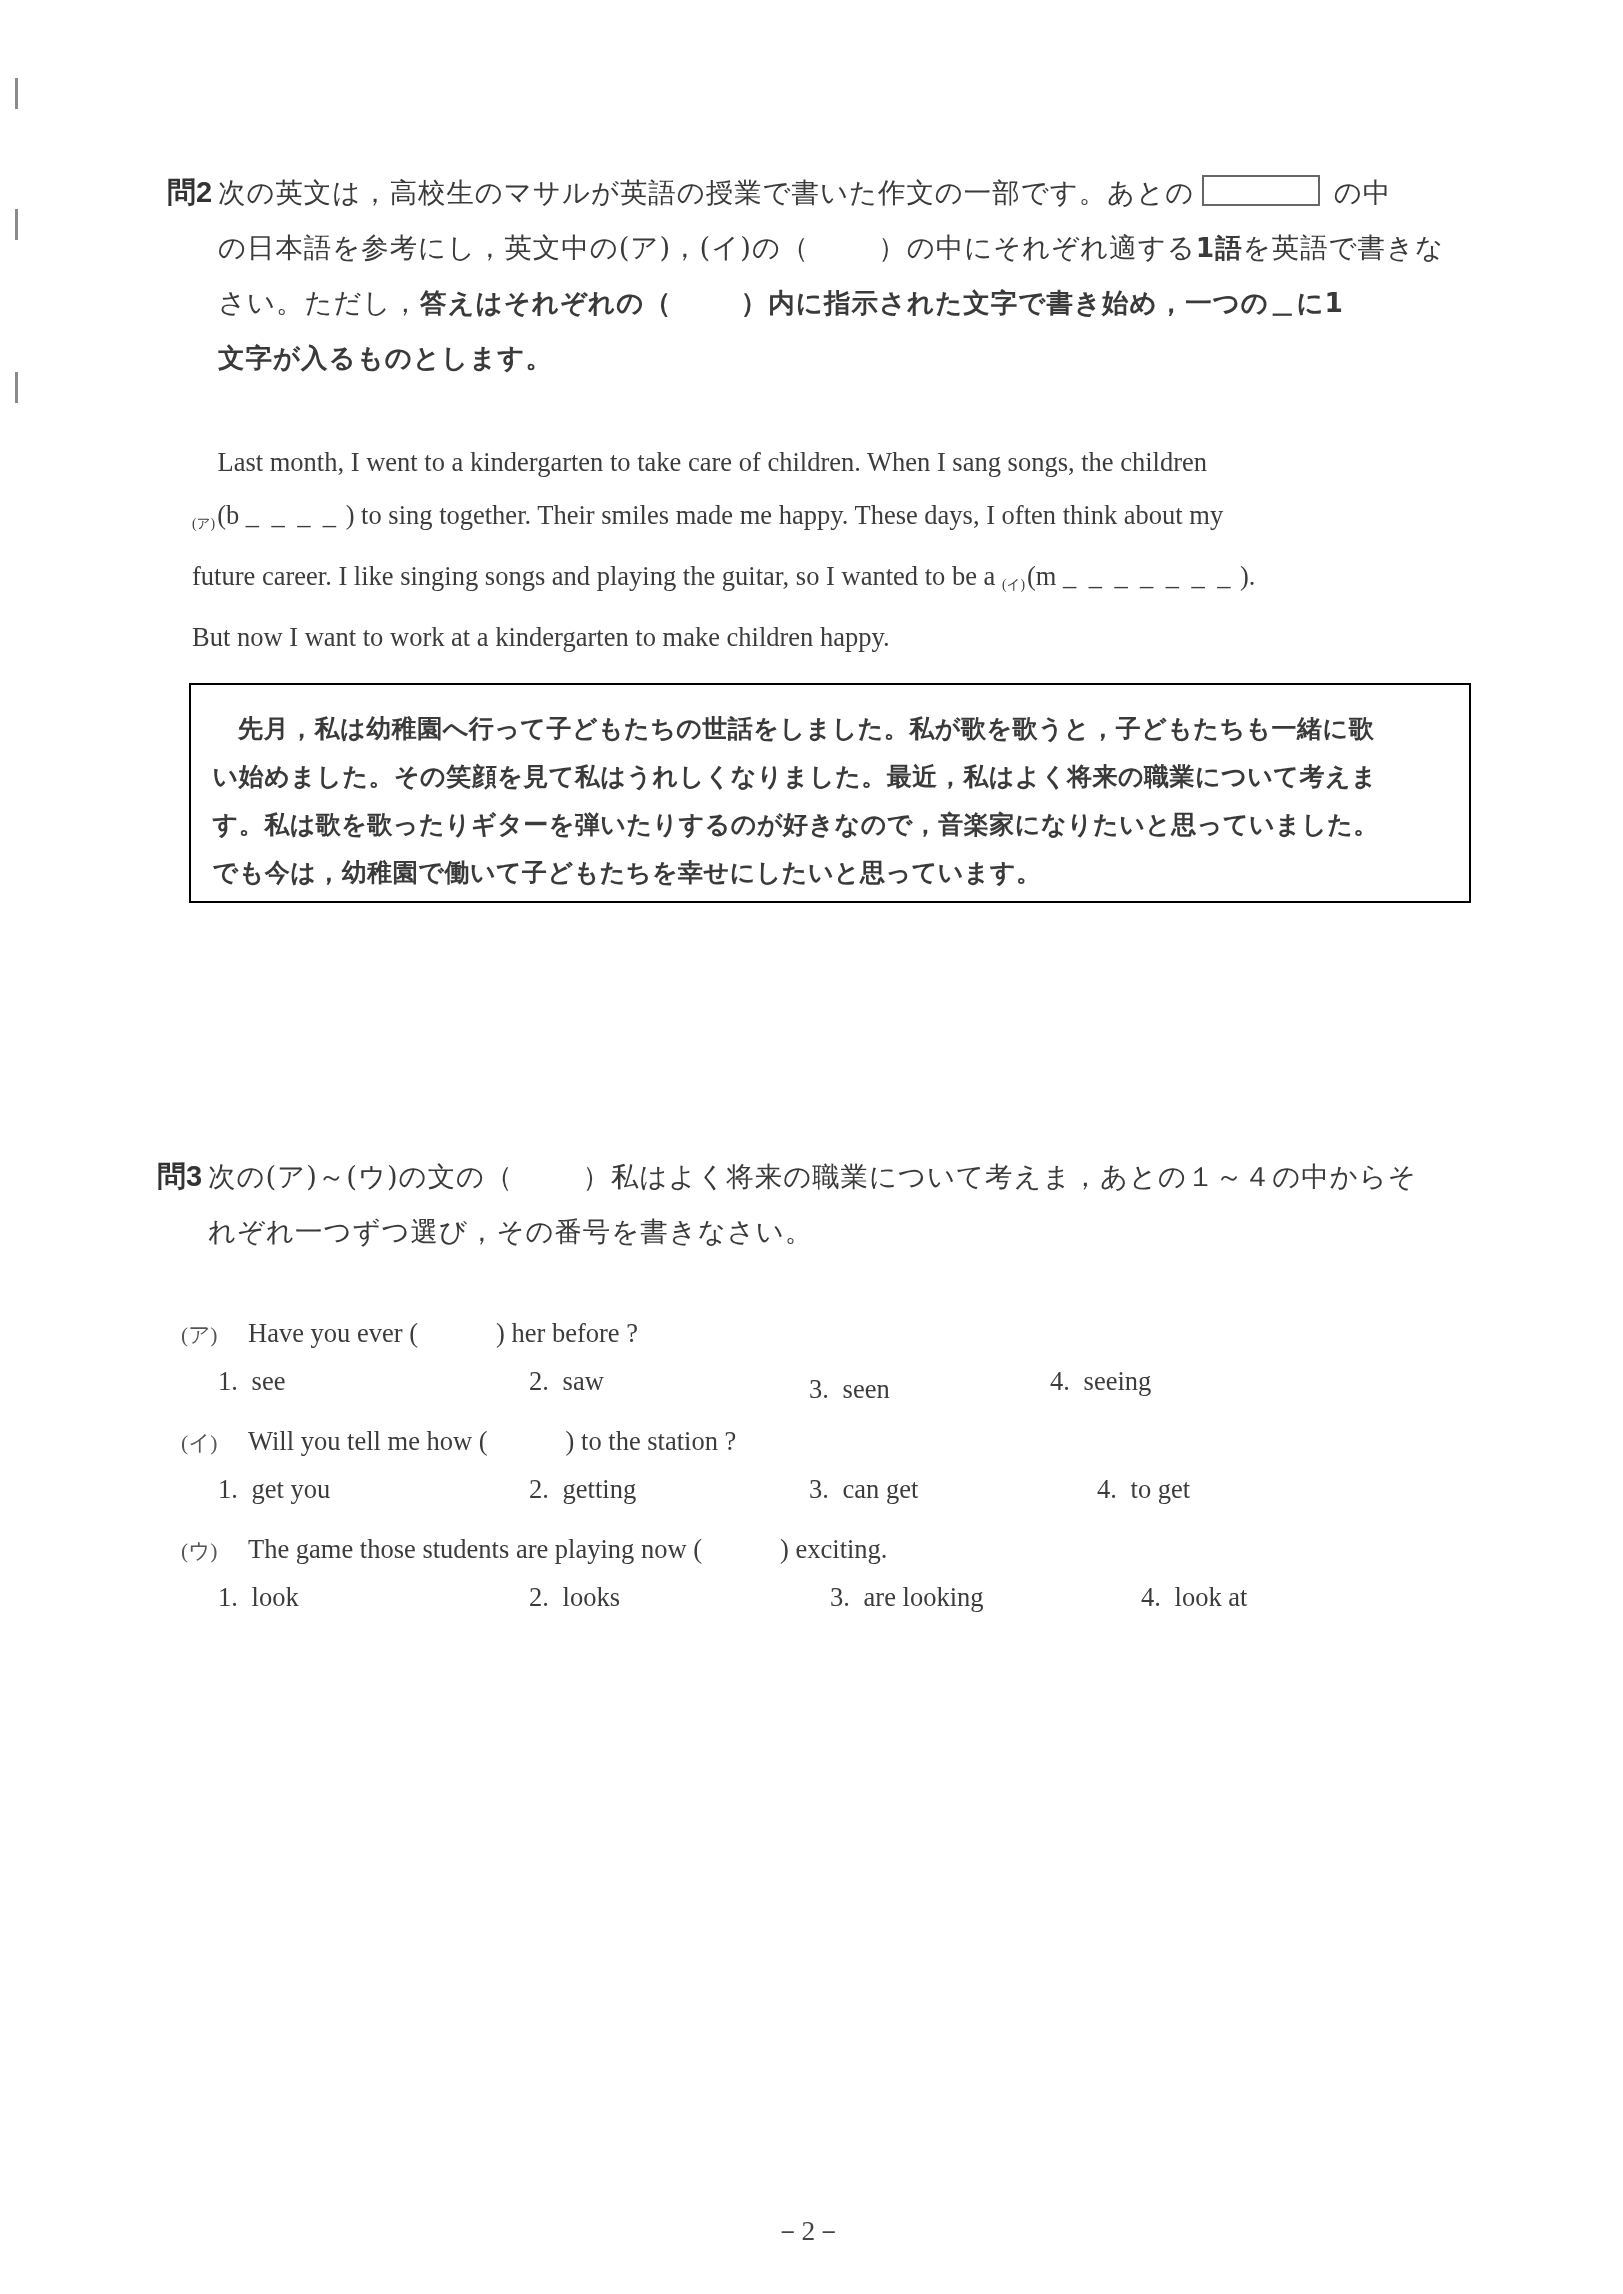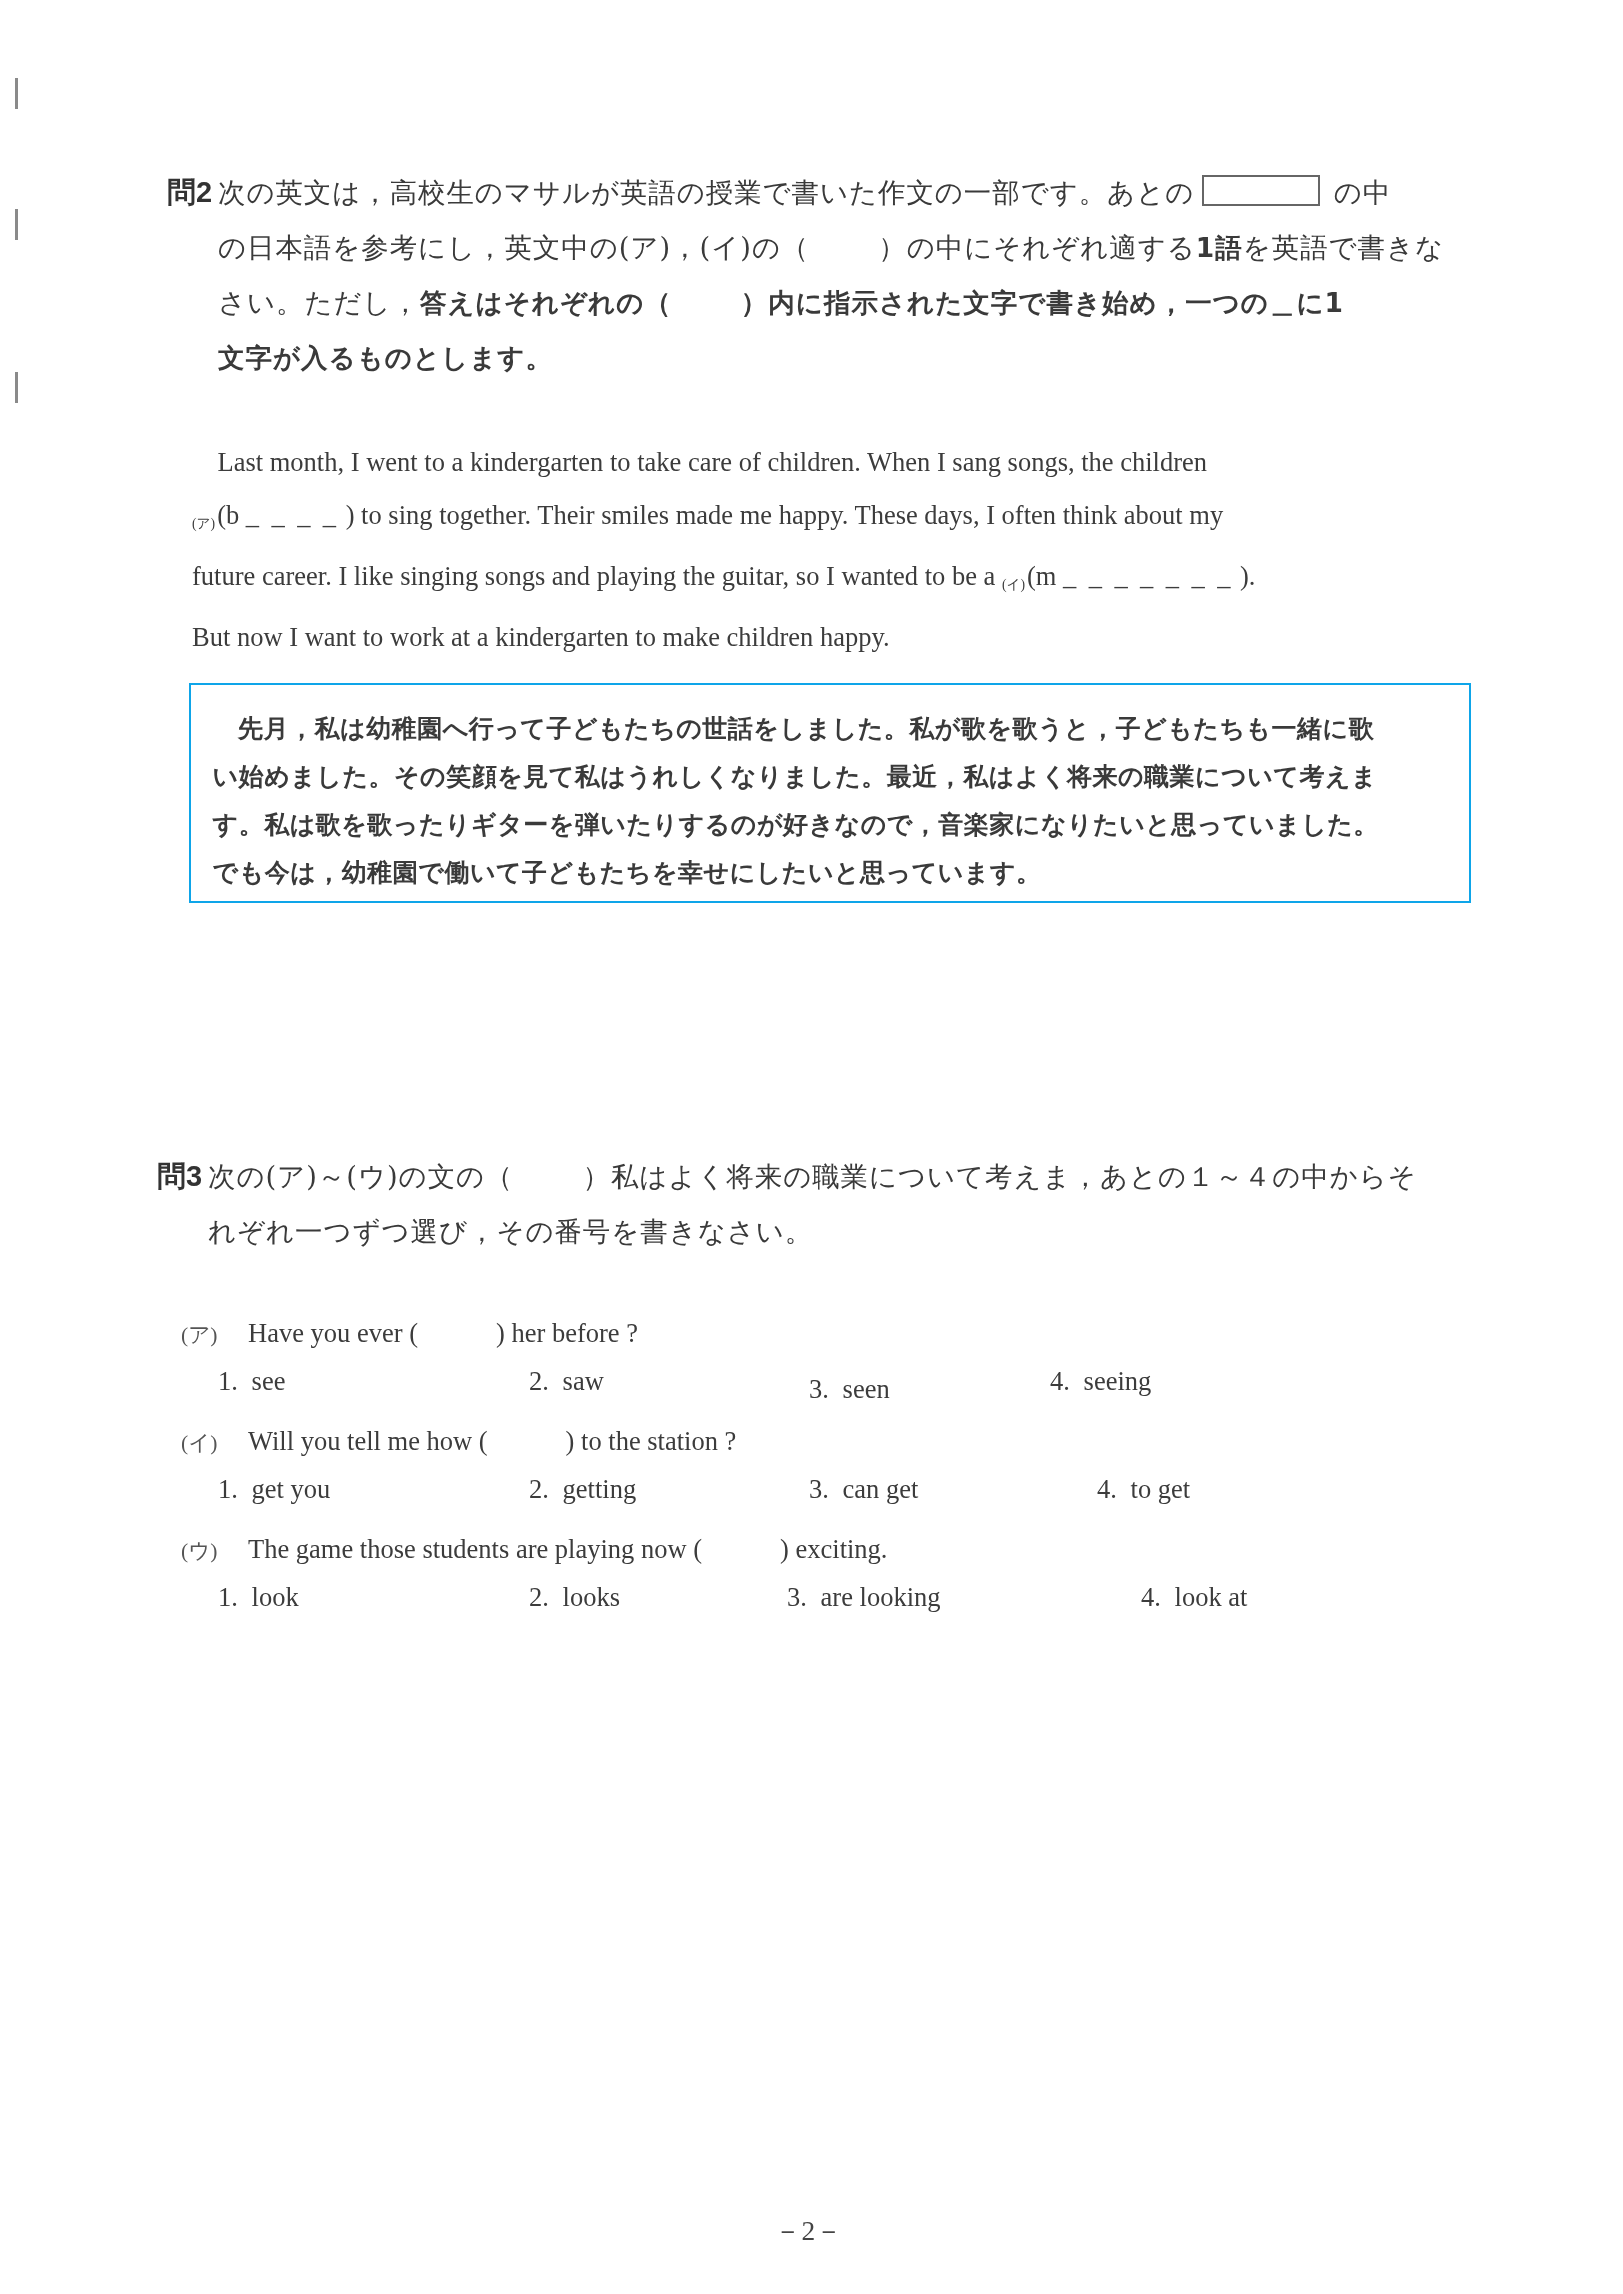--- a/index.html
+++ b/index.html
@@ -34,21 +34,21 @@
       font-family: "Liberation Serif", "DejaVu Serif", serif;
       font-size: 26.5px; line-height: 53px; color: #3c3c3c;
       text-align: justify;
     }
     .passage .line { display: block; white-space: nowrap; }
     .marker { font-size: 13.7px; vertical-align: -3.9px; margin-right: 2px; }
     .dashes { letter-spacing: 2.9px; }
 
     .jp-box {
       position: absolute; left: 189px; top: 683px; width: 1282px; height: 220px;
-      border: 2px solid #0ea5e9; box-sizing: border-box;
+      border: 2px solid #000000; box-sizing: border-box;
       padding: 19.6px 23.5px 0 21.6px;
       font-family: "DejaVu Sans", "Liberation Sans", sans-serif;
       font-weight: bold; font-size: 25px; line-height: 48px; color: #3a3a3a;
       letter-spacing: 0.5px;
     }
     .jp-box .line { display: block; white-space: nowrap; }
 
     .q3-items {
       position: absolute; left: 181px; top: 1308px; width: 1098px;
       font-family: "Liberation Serif", "DejaVu Serif", serif;
@@ -135,20 +135,20 @@
       <span class="q3-opt" style="left:879px;"><span class="num">4.</span><span>to get</span></span>
     </div>
   </div>
   <div class="q3-item">
     <div class="q3-q">
       <span class="q3-marker">(ウ)</span><span>The game those students are playing now (</span><span class="q3-gap"></span><span>) exciting.</span>
     </div>
     <div class="q3-opts">
       <span class="q3-opt" style="left:0px;"><span class="num">1.</span><span>look</span></span>
       <span class="q3-opt" style="left:311px;"><span class="num">2.</span><span>looks</span></span>
-      <span class="q3-opt" style="left:569px;"><span class="num">3.</span><span>are looking</span></span>
+      <span class="q3-opt" style="left:612px;"><span class="num">3.</span><span>are looking</span></span>
       <span class="q3-opt" style="left:907px;margin-left:16px;"><span class="num">4.</span><span>look at</span></span>
     </div>
   </div>
 </div>
 
 <div class="page-num">－2－</div>
 
 
 </body></html>

